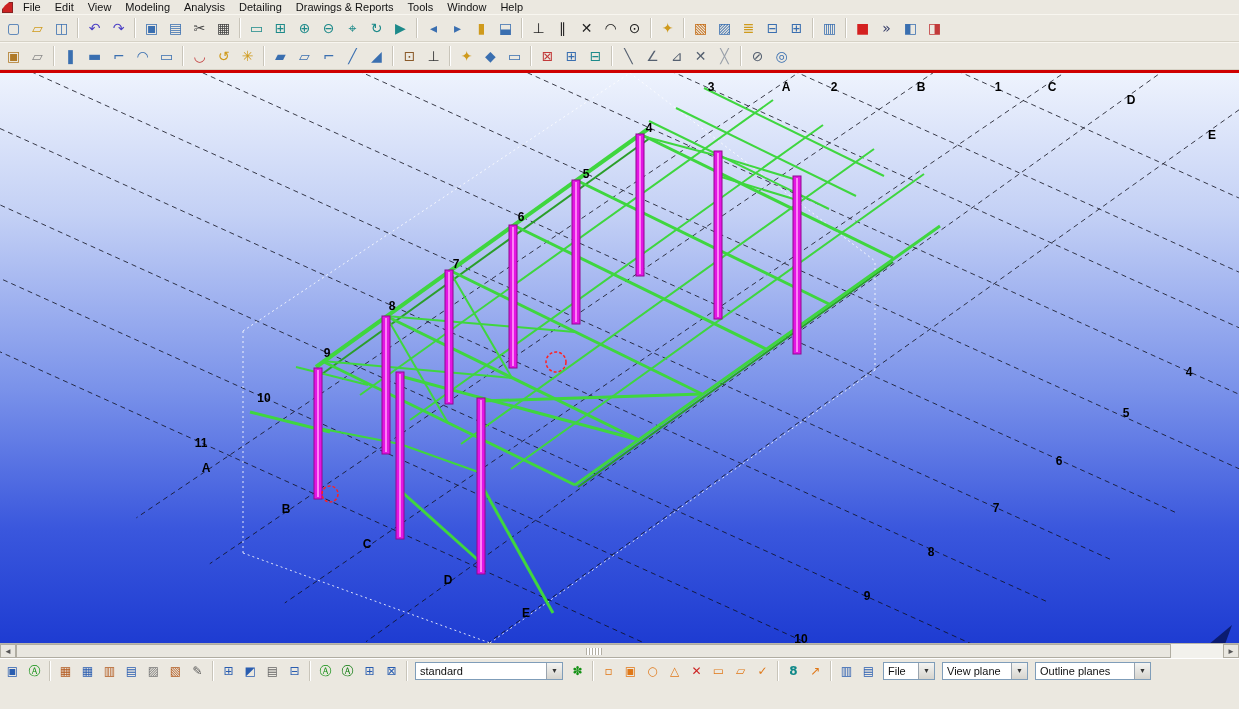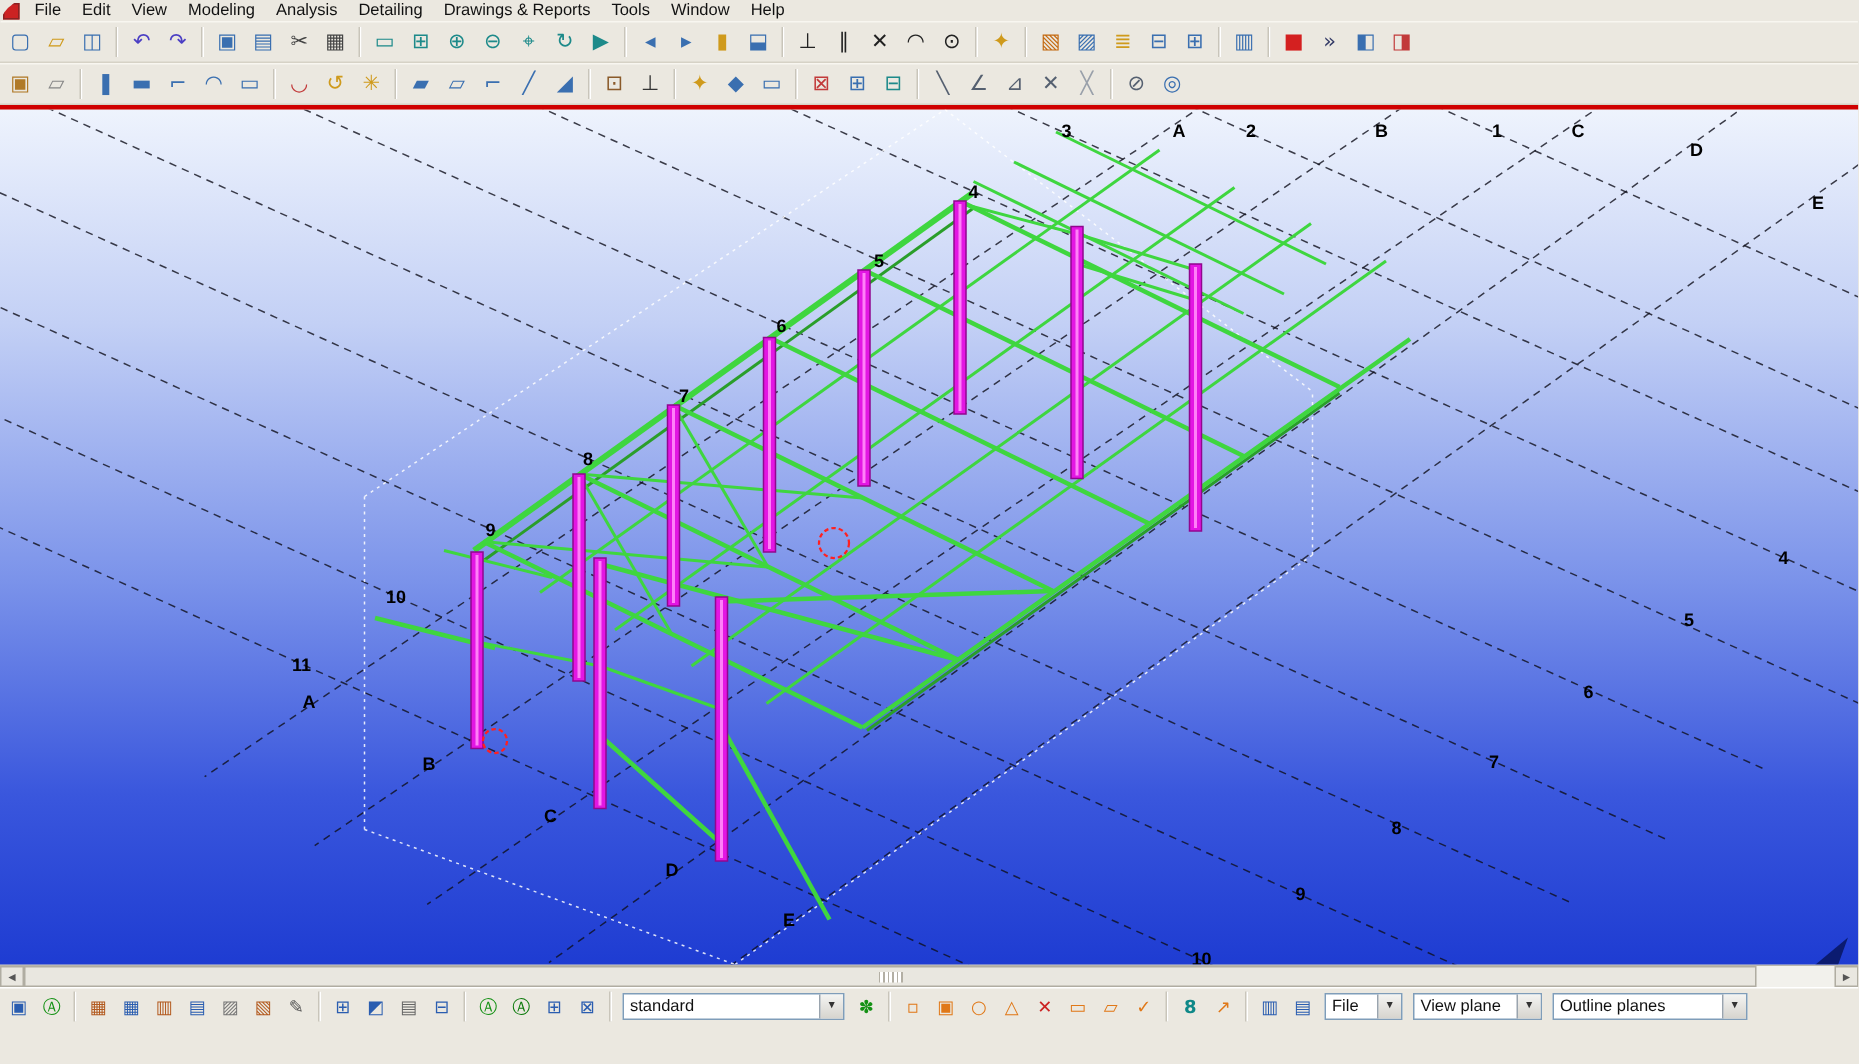--- a/index.html
+++ b/index.html
@@ -506,19 +506,19 @@
         <span class="tb-glyph" style="color: rgb(42, 93, 176);">▤</span>
       </span>
       <span class="combo" style="width: 52px;">
         <span class="combo-val">File</span>
         <span class="combo-arrow">▼</span>
       </span>
       <span class="combo" style="width: 86px; justify-content: center;">
         <span class="combo-val">View plane</span>
         <span class="combo-arrow">▼</span>
       </span>
-      <span class="combo" style="width: 130px;">
+      <span class="combo" style="width: 116px;">
         <span class="combo-val">Outline planes</span>
         <span class="combo-arrow">▼</span>
       </span>
     </div>
 
 </div>
 
 </body></html>

